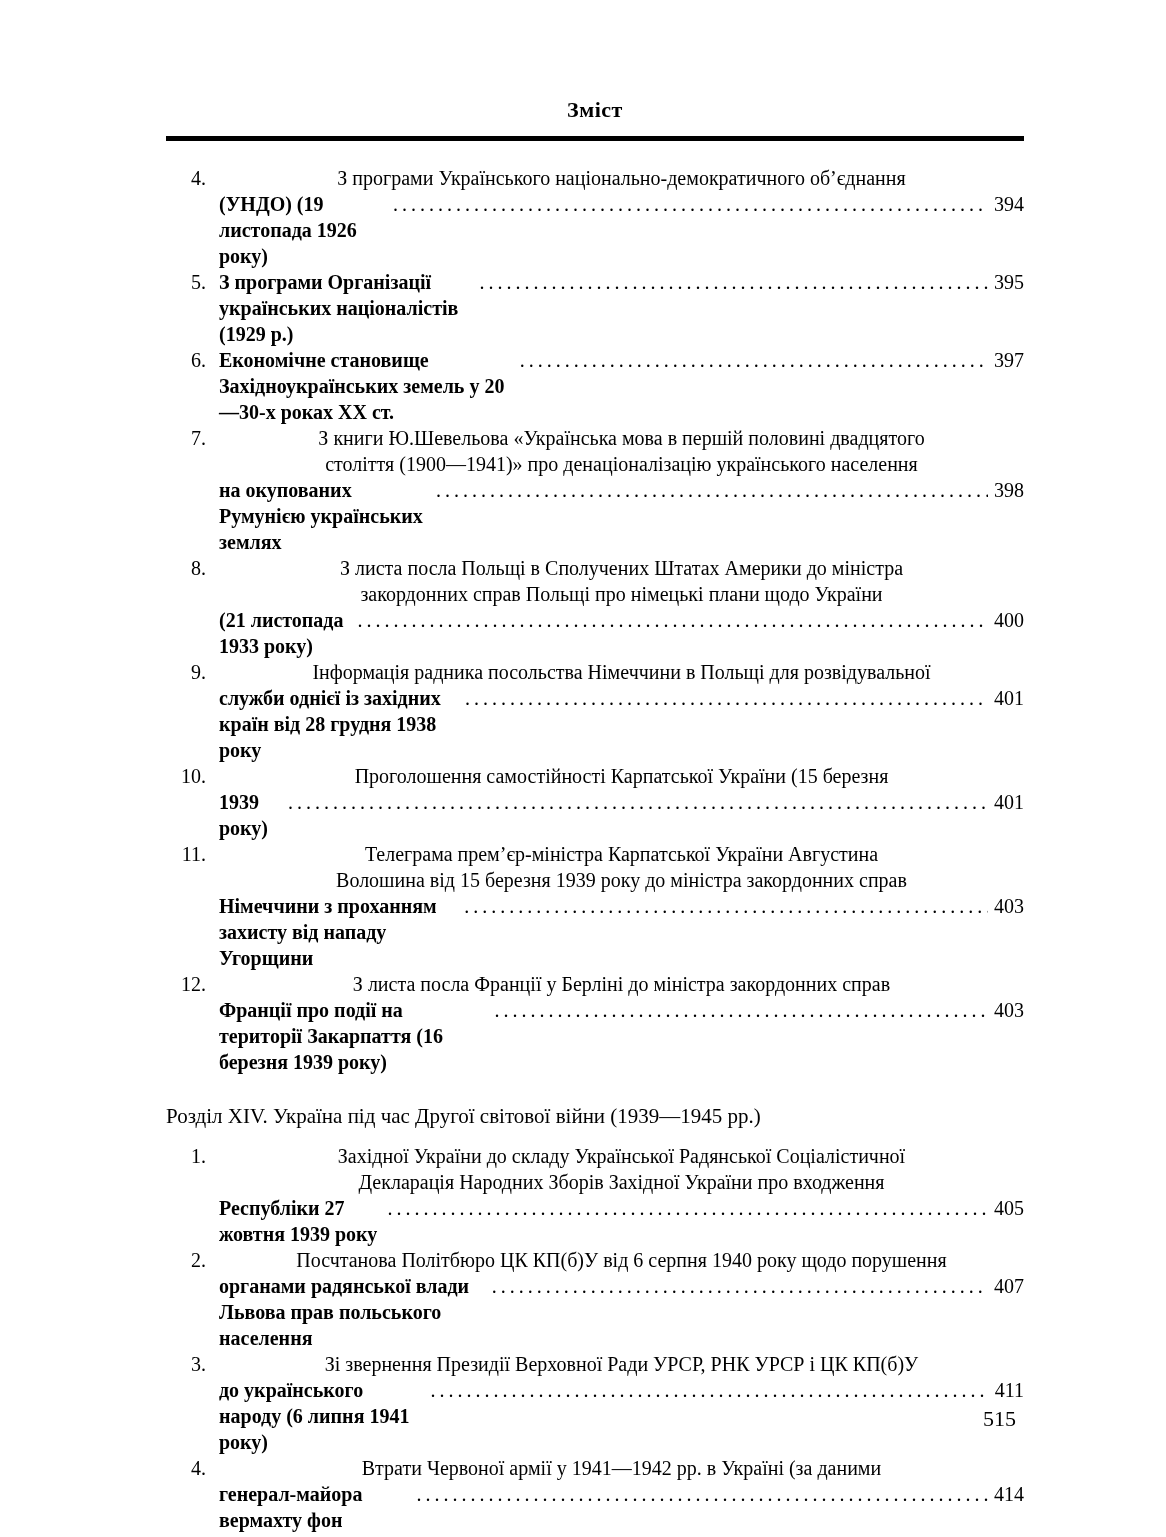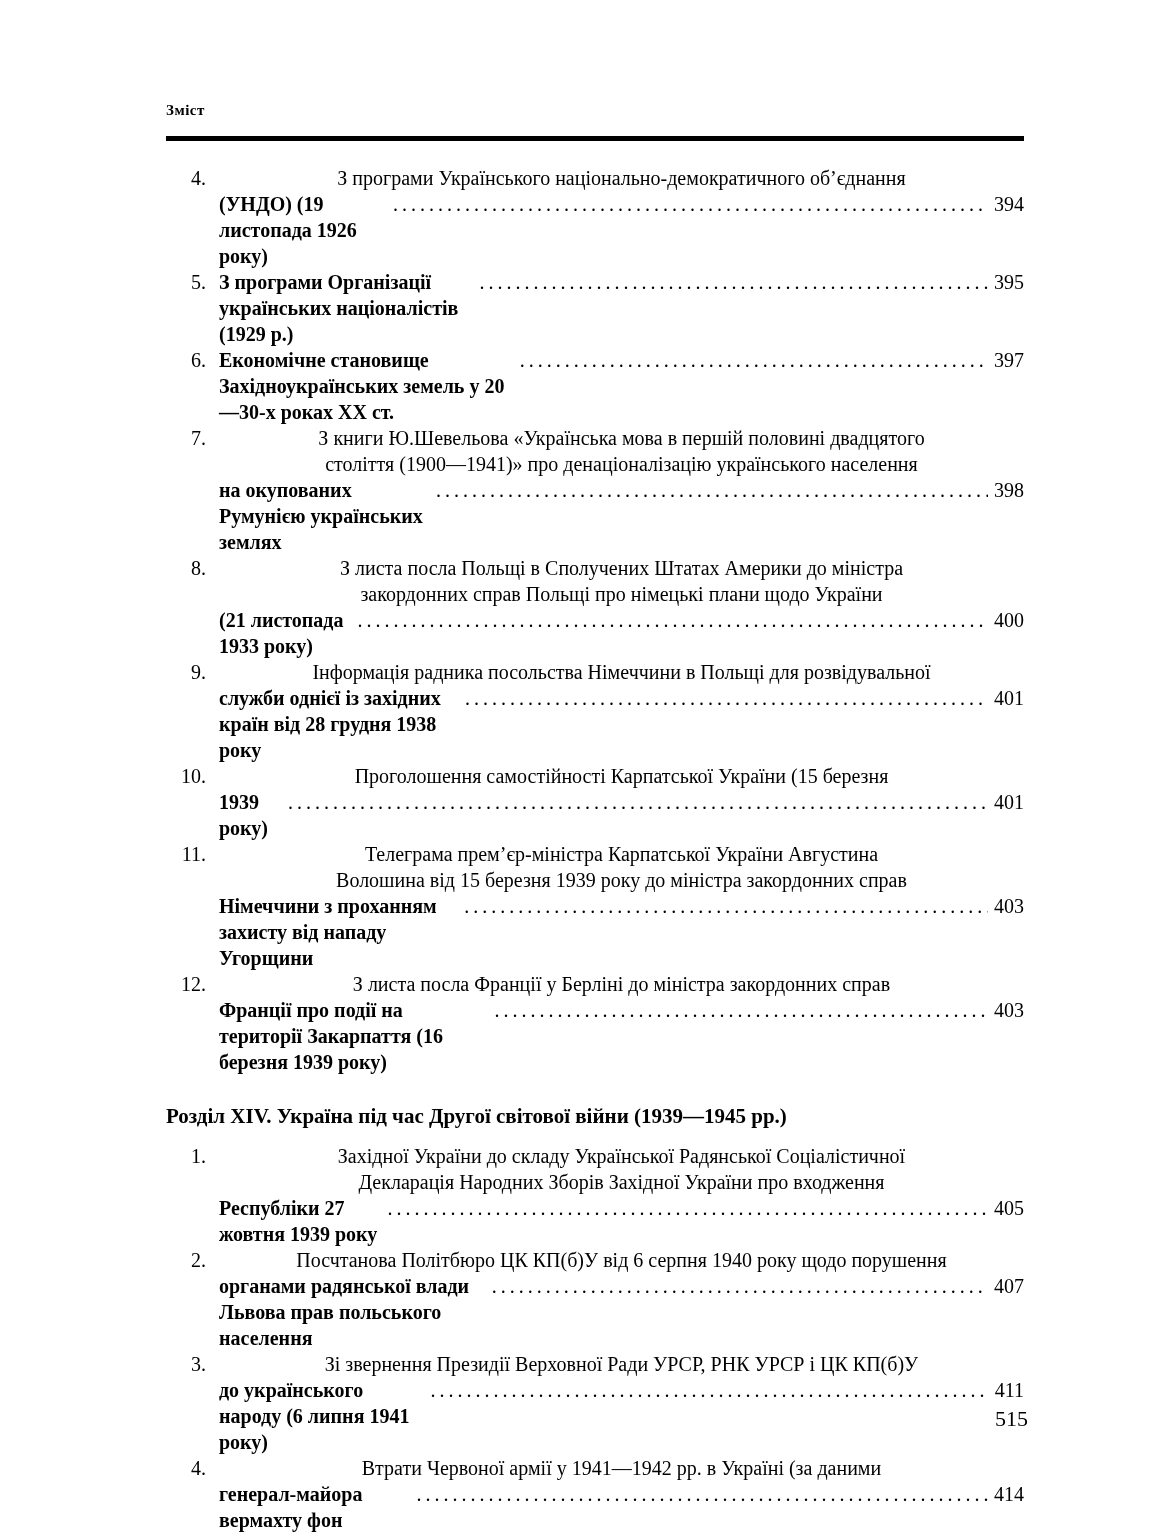--- a/index.html
+++ b/index.html
@@ -14,24 +14,24 @@
     overflow: hidden;
   }
   .content {
     position: absolute;
     left: 166px;
     top: 98px;
     width: 858px;
   }
   .title {
     margin: 0;
-    font-size: 15px;
+    font-size: 22px;
     line-height: 24px;
     font-weight: bold;
-    text-align: left;
+    text-align: center;
     letter-spacing: 0.5px;
   }
   .rule {
     margin-top: 14px;
     margin-bottom: 24px;
     height: 5px;
     background: #000;
   }
   .entry {
     display: flex;
@@ -65,29 +65,29 @@
     overflow: hidden;
     white-space: nowrap;
     margin: 0 6px 0 8px;
   }
   .leader::before {
     content: "........................................................................................................................";
     letter-spacing: 4px;
   }
   .pagenum { flex: none; }
   .section-heading {
-    font-weight: bold;
+    font-weight: normal;
     font-size: 21px;
     line-height: 26px;
     margin: 28px 0 14px 0;
   }
   .folio {
     position: absolute;
     top: 1406px;
-    right: 138px;
+    right: 150px;
     font-size: 22px;
   }
 </style>
 </head>
 <body>
 
 <div class="content">
   <h1 class="title">Зміст</h1>
   <div class="rule"></div>
   <div class="toc">

